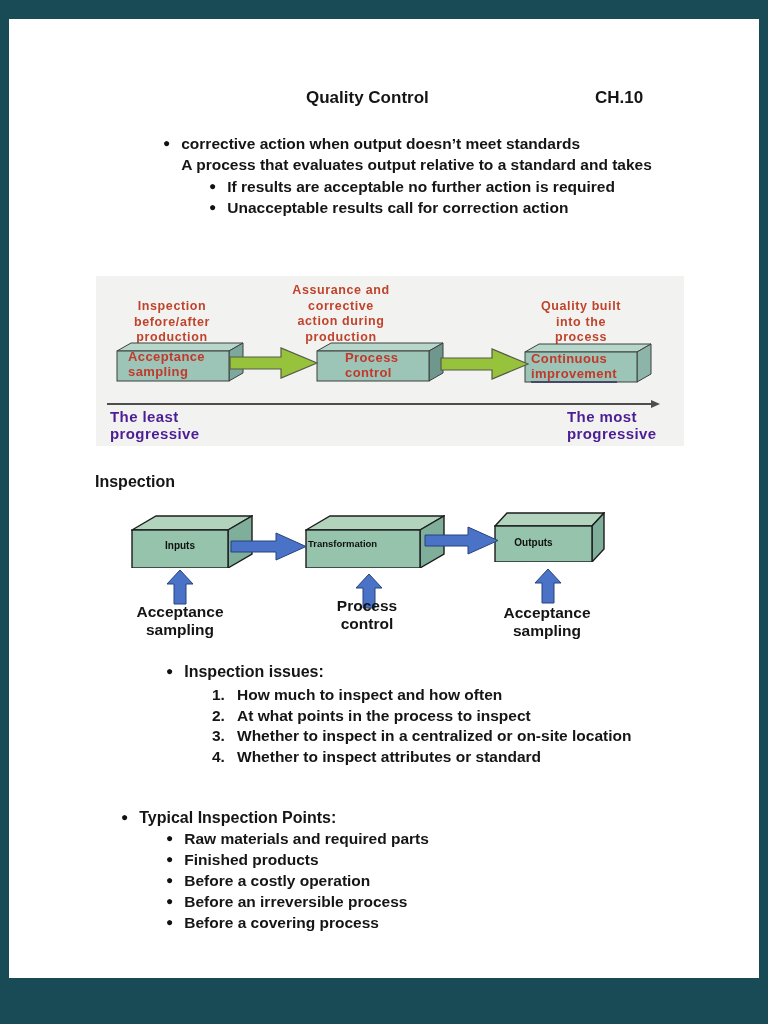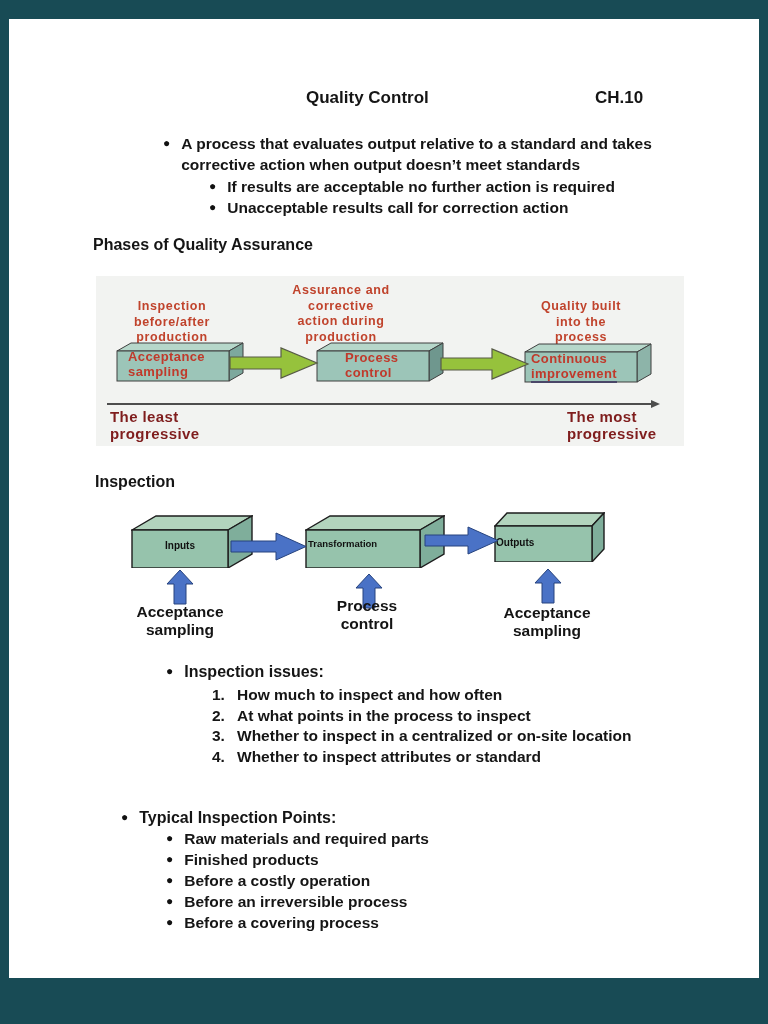--- a/index.html
+++ b/index.html
@@ -14,21 +14,21 @@
   .body-t{font-size:15.5px;font-weight:bold;color:#151515;line-height:21px;}
   .dot{font-size:12px;line-height:21px;margin-right:11px;color:#111;}
   .row{display:flex;align-items:flex-start;}
   .num{display:inline-block;width:25px;}
   
   .panel{background:#f2f3f1;}
   .redlbl{color:#c0432c;font-weight:bold;font-size:12.5px;line-height:15.5px;text-align:center;letter-spacing:0.6px;}
   .boxtxt{color:#c0392b;font-weight:bold;font-size:13px;line-height:15px;letter-spacing:0.4px;}
   .axis-line{background:#4d4d4d;height:2px;}
   .axis-head{width:0;height:0;border-left:9px solid #4d4d4d;border-top:4px solid transparent;border-bottom:4px solid transparent;}
-  .prog{color:#7f1d1d;font-weight:bold;font-size:15px;line-height:16.5px;letter-spacing:0.4px;}
+  .prog{color:#4c1d95;font-weight:bold;font-size:15px;line-height:16.5px;letter-spacing:0.4px;}
   .underl{border-bottom:2px solid #4a4668;}
   
   .flowtxt{font-size:10px;font-weight:bold;color:#101010;}
   .flowlbl{font-size:15.5px;font-weight:bold;color:#141414;line-height:17.5px;text-align:center;}
   svg{display:block;}
 </style>
 </head>
 <body>
 
 <div id="screen">
@@ -38,34 +38,33 @@
   <div class="abs chrome" style="left:0;top:19px;width:9px;height:959px;"></div>
   <div class="abs chrome" style="left:759px;top:19px;width:9px;height:959px;"></div>
 
   <div class="abs title" style="left:306px;top:88px;">Quality Control</div>
   <div class="abs title" style="left:595px;top:88px;">CH.10</div>
 
 
   <div class="abs row body-t" style="left:163px;top:133px;width:510px;">
     <span class="dot">●</span>
     <span>
+      <span style="display:block;">corrective action when output doesn’t meet standards</span>
       <span style="display:block;">A process that evaluates output relative to a standard and takes</span>
-      <span style="display:block;">corrective action when output doesn’t meet standards</span>
     </span>
   </div>
   <div class="abs row body-t" style="left:209px;top:176px;">
     <span class="dot">●</span>
     <span>If results are acceptable no further action is required</span>
   </div>
   <div class="abs row body-t" style="left:209px;top:197px;">
     <span class="dot">●</span>
     <span>Unacceptable results call for correction action</span>
   </div>
 
-  <div class="abs h" style="left:93px;top:236px;">Phases of Quality Assurance</div>
 
   <div class="abs panel" style="left:96px;top:276px;width:588px;height:170px;"></div>
 
   <div class="abs redlbl" style="left:107px;top:299px;width:130px;">
     <span style="display:block;">Inspection</span>
     <span style="display:block;">before/after</span>
     <span style="display:block;">production</span>
   </div>
   <div class="abs redlbl" style="left:271px;top:283px;width:140px;">
     <span style="display:block;">Assurance and</span>
@@ -141,21 +140,21 @@
     <polygon points="115,15 139,1 139,39 115,53" fill="#7fae9b" stroke="#1d1d1d" stroke-width="1.4"></polygon>
     <rect x="1" y="15" width="114" height="38" fill="#96c3ac" stroke="#1d1d1d" stroke-width="1.4"></rect>
   </svg>
   <div class="abs flowtxt" style="left:308px;top:538px;width:107px;font-size:9.5px;">Transformation</div>
 
   <svg class="abs" style="left:494px;top:512px;" width="111" height="50" viewBox="0 0 111 50">
     <polygon points="1,14 13,1 110,1 98,14" fill="#b2d4bd" stroke="#1d1d1d" stroke-width="1.4"></polygon>
     <polygon points="98,14 110,1 110,37 98,50" fill="#7fae9b" stroke="#1d1d1d" stroke-width="1.4"></polygon>
     <rect x="1" y="14" width="97" height="36" fill="#96c3ac" stroke="#1d1d1d" stroke-width="1.4"></rect>
   </svg>
-  <div class="abs flowtxt" style="left:496px;top:537px;width:75px;text-align:left;">Outputs</div>
+  <div class="abs flowtxt" style="left:496px;top:537px;width:75px;text-align:center;">Outputs</div>
 
   <svg class="abs" style="left:230px;top:531px;" width="78" height="31" viewBox="0 0 78 31">
     <polygon points="1,10 46,10 46,2 76,15.5 46,29 46,21 1,21" fill="#4a72c6" stroke="#26437e" stroke-width="1"></polygon>
   </svg>
   <svg class="abs" style="left:424px;top:525px;" width="76" height="31" viewBox="0 0 76 31">
     <polygon points="1,10 44,10 44,2 74,15.5 44,29 44,21 1,21" fill="#4a72c6" stroke="#26437e" stroke-width="1"></polygon>
   </svg>
 
   <svg class="abs" style="left:166px;top:569px;" width="28" height="36" viewBox="0 0 28 36">
     <polygon points="14,1 27,15 20,15 20,35 8,35 8,15 1,15" fill="#4a72c6" stroke="#26437e" stroke-width="1"></polygon>

